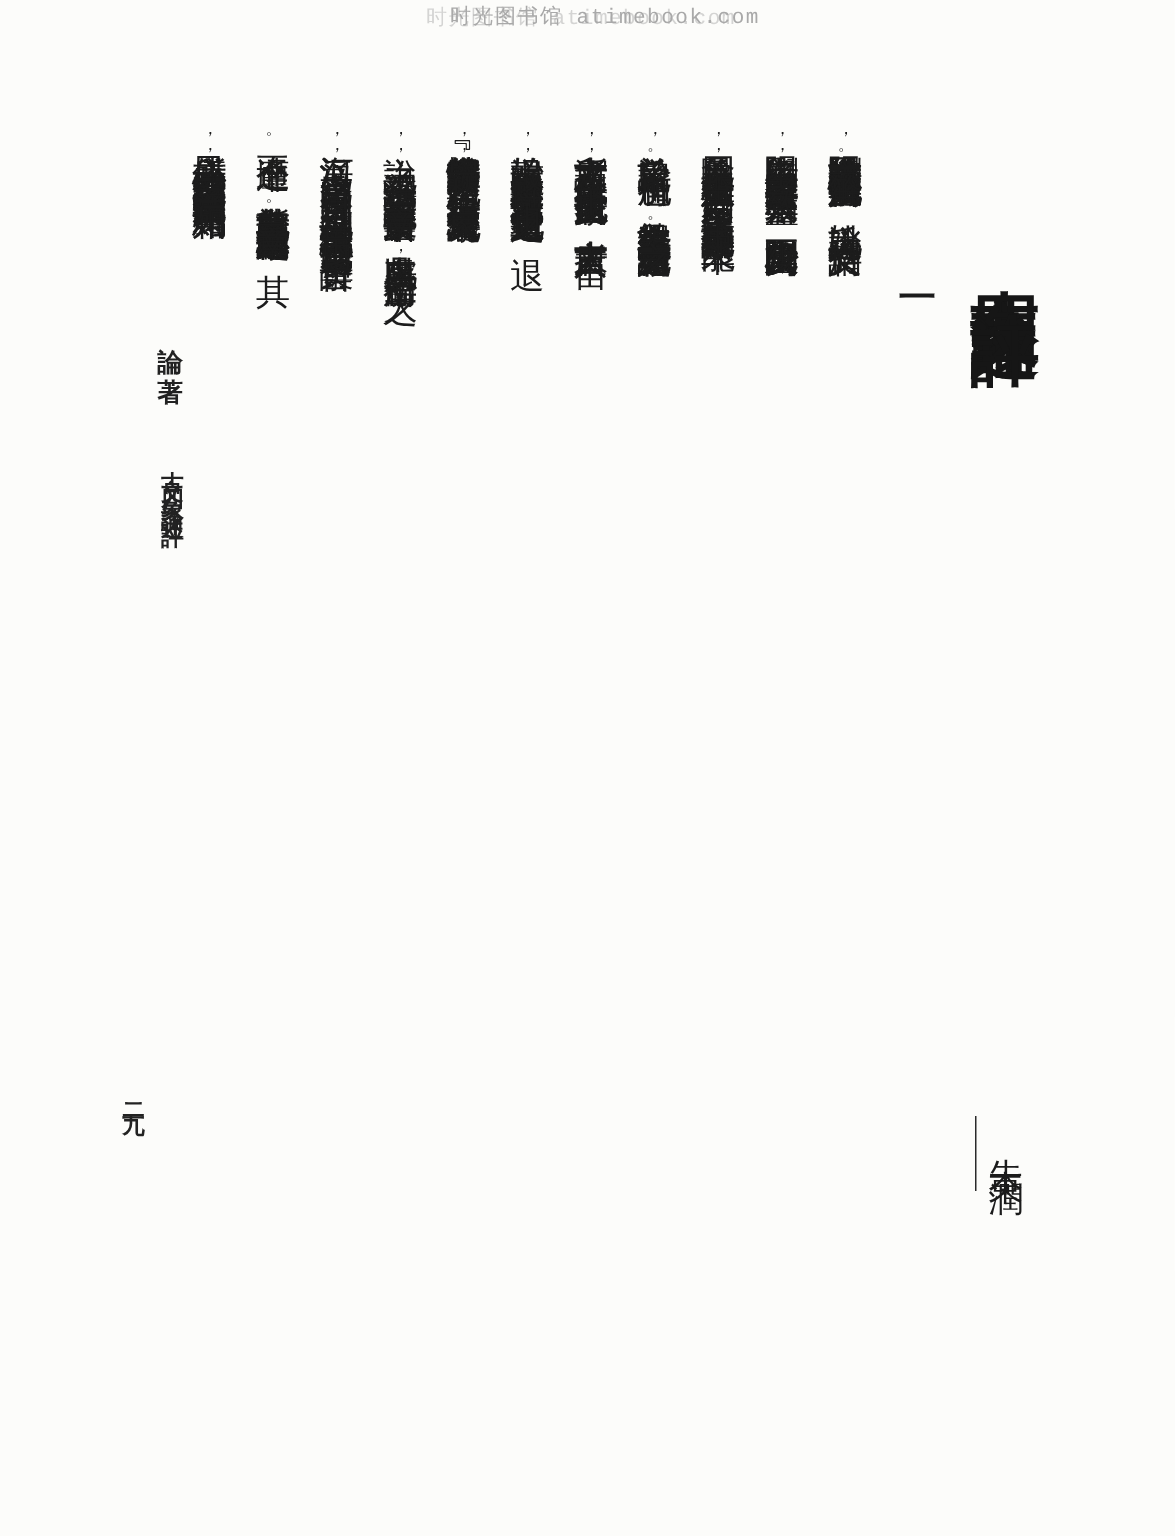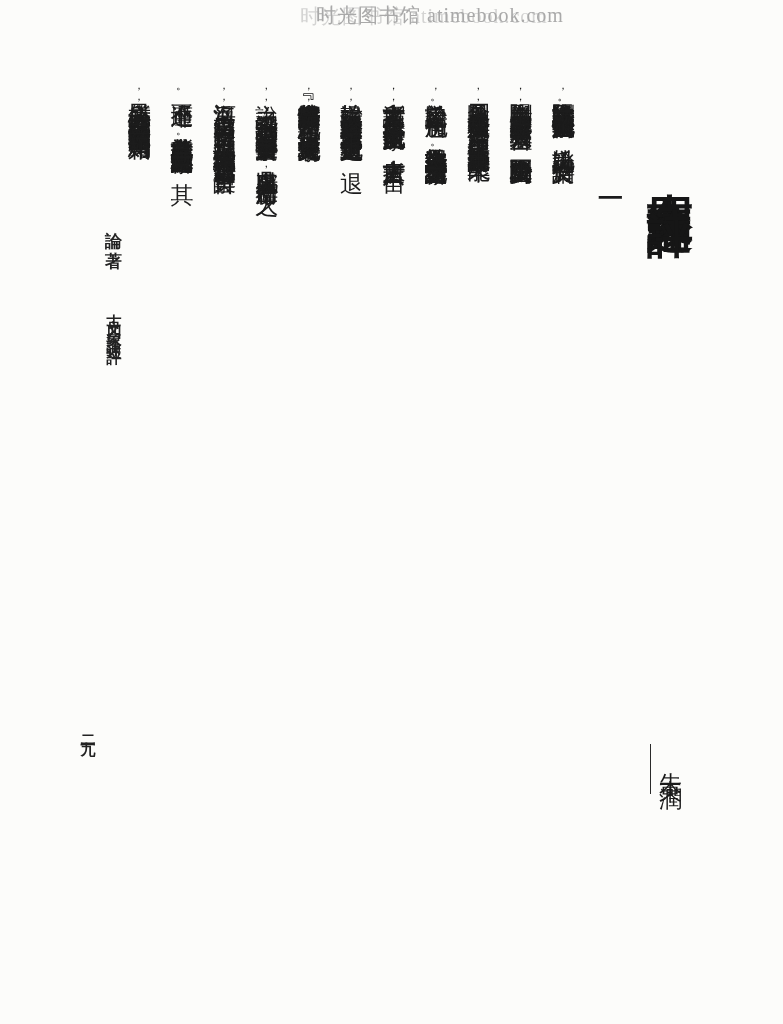--- a/index.html
+++ b/index.html
@@ -7,23 +7,23 @@
     width:783px;height:1024px;
     font-family:"Liberation Serif", serif;
     background:#ffffff;
   }
   .page{
     position:absolute;left:0;top:0;width:783px;height:1024px;
     background:#fcfcfa;overflow:hidden;
   }
   
   .watermark{
-    position:absolute;left:316px;top:2px;
-    font-family:Liberation Serif, serif;
-    font-size:20px;letter-spacing:1px;
+    position:absolute;left:300px;top:2px;
+    font-family:Liberation Mono, monospace;
+    font-size:14px;letter-spacing:1px;
     color:#a9a9a9;
     text-shadow:-16px 1px 0 rgba(165,165,165,0.45);
     white-space:nowrap;
   }
   
   .title{
     position:absolute;right:82px;top:156px;
     writing-mode:vertical-rl;text-orientation:mixed;
     font-size:46px;font-weight:700;letter-spacing:3px;
     color:#161616;

